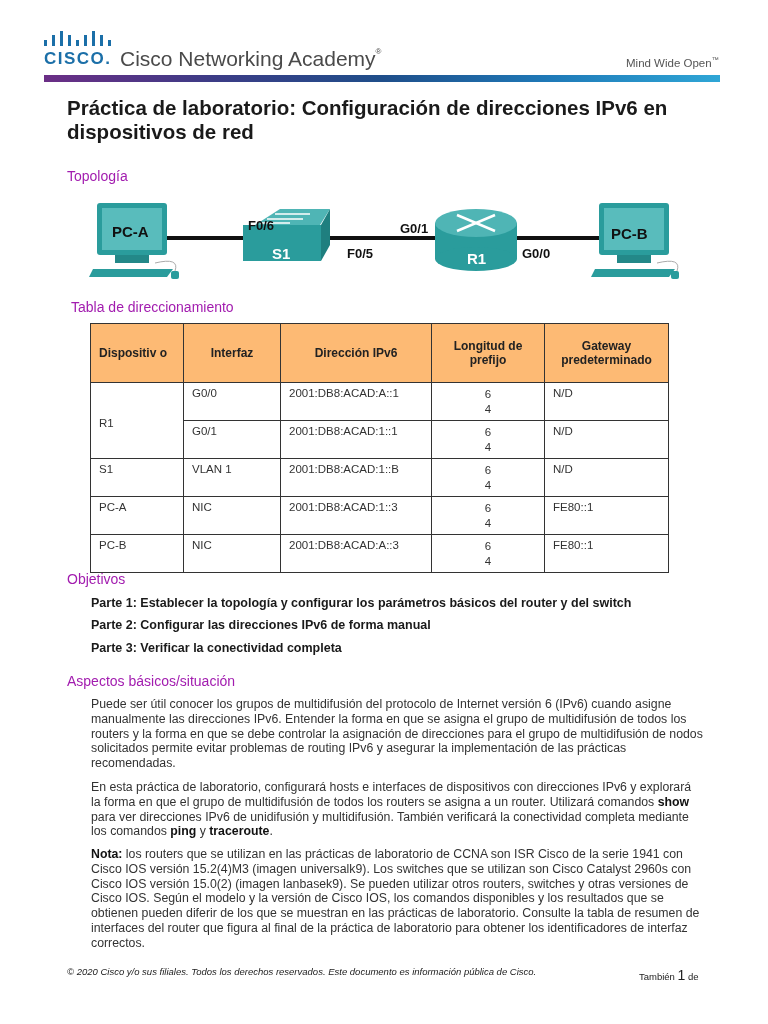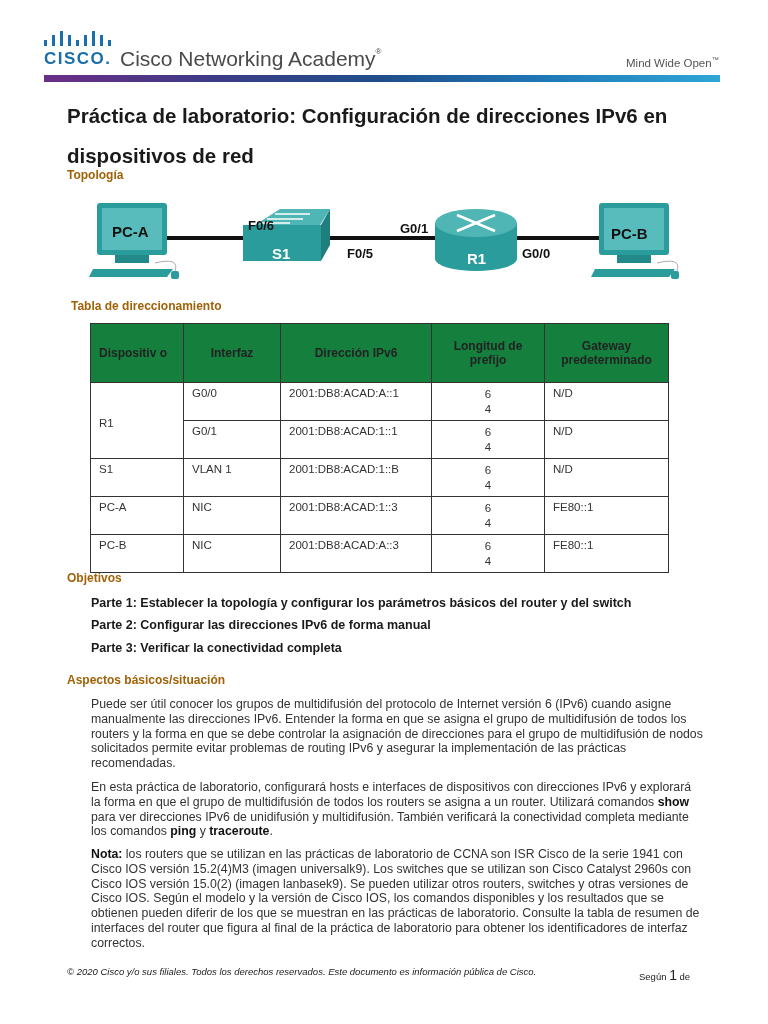--- a/index.html
+++ b/index.html
@@ -10,28 +10,28 @@
   
   .cisco-bars { left:44px; top:31px; width:70px; height:16px; }
   .cisco-word { left:44px; top:49px; font-size:17px; font-weight:bold; color:#1b6fa8; letter-spacing:1.5px; }
   .cisco-word .dot { color:#1b6fa8; }
   .academy { left:120px; top:47px; font-size:21px; color:#4a4a4a; }
   .academy sup { font-size:8px; vertical-align:top; }
   .mindwide { left:626px; top:56px; font-size:11.5px; color:#555; }
   .header-bar { left:44px; top:75px; width:676px; height:7px;
     background:linear-gradient(90deg,#6b2e86 0%,#3c3c86 25%,#1f4e8a 50%,#1f7ab8 75%,#2fa6d6 100%); }
 
-  .title { left:67px; top:96px; width:640px; font-size:20.5px; font-weight:bold; line-height:40px; color:#1a1a1a; }
-  .h2 { font-size:12px; font-weight:bold; color:#a16207; }
+  .title { left:67px; top:96px; width:640px; font-size:20.5px; font-weight:bold; line-height:24px; color:#1a1a1a; }
+  .h2 { font-size:14px; font-weight:normal; color:#a21caf; }
   .lbl { font-weight:bold; font-size:13px; color:#111; }
 
   
   table.addr { position:absolute; left:90px; top:323px; border-collapse:collapse; font-size:11.5px; color:#333; }
   table.addr th, table.addr td { border:1px solid #333; padding:0 8px; vertical-align:top; }
-  table.addr th { background:#15803d; font-weight:bold; color:#222; font-size:12px; height:58px; vertical-align:middle;margin-top:24px; }
+  table.addr th { background:#fdba74; font-weight:bold; color:#222; font-size:12px; height:58px; vertical-align:middle;margin-top:24px; }
   table.addr td { height:33px; padding-top:4px; }
   .c1 { width:76px; } .c2 { width:80px; } .c3 { width:134px; } .c4 { width:96px; } .c5 { width:107px; }
   .prefix { text-align:center; line-height:15px; }
 
   .obj { left:91px; font-size:12.5px; font-weight:bold; color:#1a1a1a; }
   .para { left:91px; width:612px; font-size:12.3px; line-height:14.8px; color:#333; }
   .para b { color:#111;text-align:right; }
 
   .footer { left:67px; top:966px; font-size:9.5px; color:#222;font-style:italic; }
   .page { left:639px; top:967px; font-size:9.5px; color:#222; }
@@ -167,13 +167,13 @@
 <div class="abs obj" style="top:596px;">Parte 1: Establecer la topología y configurar los parámetros básicos del router y del switch</div>
 <div class="abs obj" style="top:618px;text-align:center;">Parte 2: Configurar las direcciones IPv6 de forma manual</div>
 <div class="abs obj" style="top:641px;">Parte 3: Verificar la conectividad completa</div>
 
 <div class="abs h2" style="left:67px;top:673px;">Aspectos básicos/situación</div>
 <div class="abs para" style="top:697px;">Puede ser útil conocer los grupos de multidifusión del protocolo de Internet versión 6 (IPv6) cuando asigne manualmente las direcciones IPv6. Entender la forma en que se asigna el grupo de multidifusión de todos los routers y la forma en que se debe controlar la asignación de direcciones para el grupo de multidifusión de nodos solicitados permite evitar problemas de routing IPv6 y asegurar la implementación de las prácticas recomendadas.</div>
 <div class="abs para" style="top:780px;"><span>En esta práctica de laboratorio, configurará hosts e interfaces de dispositivos con direcciones IPv6 y explorará la forma en que el grupo de multidifusión de todos los routers se asigna a un router. Utilizará comandos </span><b>show</b><span> para ver direcciones IPv6 de unidifusión y multidifusión. También verificará la conectividad completa mediante los comandos </span><b>ping</b><span> y </span><b>traceroute</b><span>.</span></div>
 <div class="abs para" style="top:847px;"><b>Nota:</b><span> los routers que se utilizan en las prácticas de laboratorio de CCNA son ISR Cisco de la serie 1941 con Cisco IOS versión 15.2(4)M3 (imagen universalk9). Los switches que se utilizan son Cisco Catalyst 2960s con Cisco IOS versión 15.0(2) (imagen lanbasek9). Se pueden utilizar otros routers, switches y otras versiones de Cisco IOS. Según el modelo y la versión de Cisco IOS, los comandos disponibles y los resultados que se obtienen pueden diferir de los que se muestran en las prácticas de laboratorio. Consulte la tabla de resumen de interfaces del router que figura al final de la práctica de laboratorio para obtener los identificadores de interfaz correctos.</span></div>
 
 <div class="abs footer">© 2020 Cisco y/o sus filiales. Todos los derechos reservados. Este documento es información pública de Cisco.</div>
-<div class="abs page"><span>Según</span> <span class="num">1</span> <span>de</span></div>
+<div class="abs page"><span>También</span> <span class="num">1</span> <span>de</span></div>
 
 </body></html>

